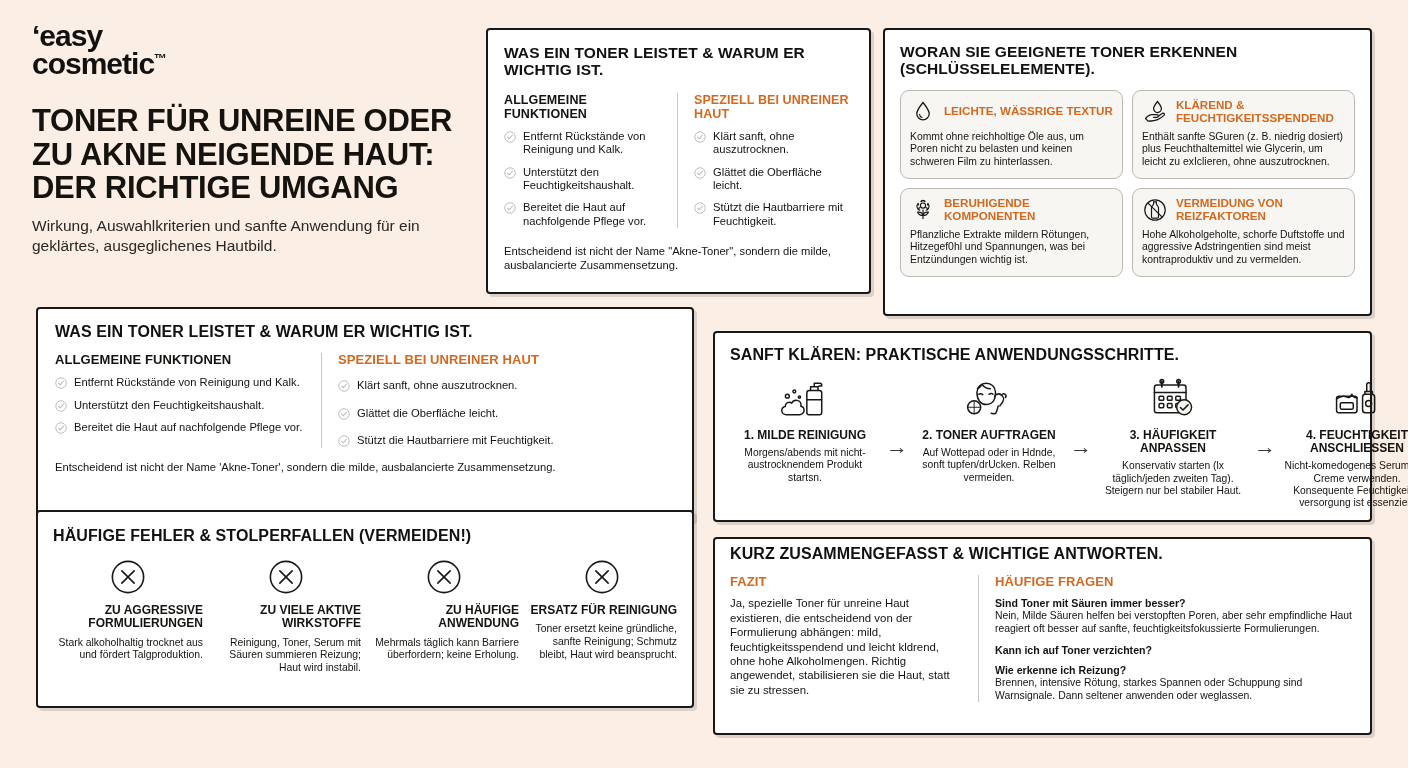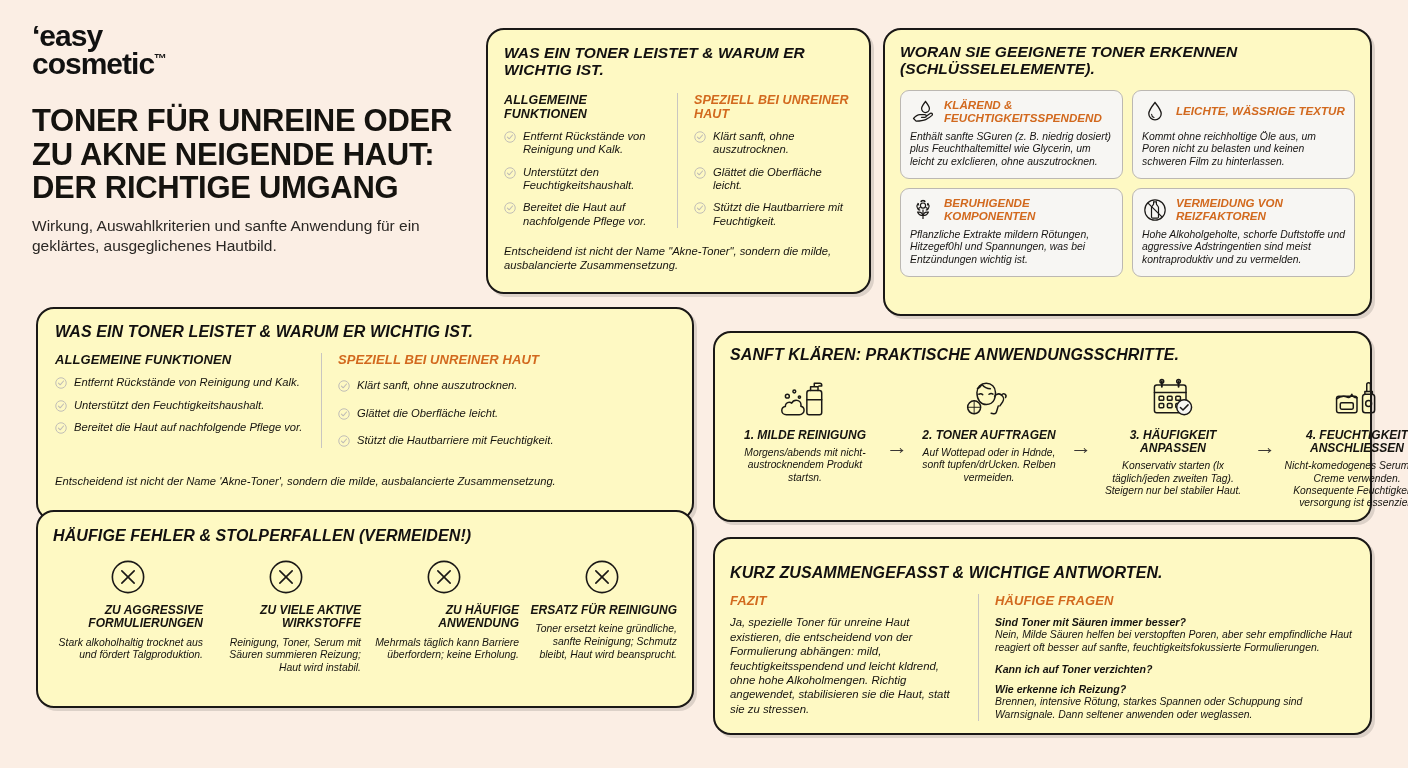--- a/index.html
+++ b/index.html
@@ -8,26 +8,25 @@
     background:#FBEEE4;
     font-family:"Liberation Sans", sans-serif;
     color:#15130F;
     overflow:hidden;
   }
   .page{position:relative;width:1232px;height:768px;box-sizing:border-box;}
 
   
   .card{
     position:absolute;
-    background:#fef9c3;
+    background:#ffffff;
     border:2px solid #1A1816;
-    border-radius:18px;
+    border-radius:4px;
     box-sizing:border-box;
     box-shadow:3px 3px 0 rgba(0,0,0,.12);
-    font-style:italic;
   }
   .card-title{
     font-weight:bold;
     font-size:15.5px;
     letter-spacing:.1px;
     line-height:1.12;
     text-transform:uppercase;
     color:#121010;
   }
   .accent{color:#D2691E;}
@@ -155,40 +154,40 @@
   </div>
 
   <div class="card" style="left:883px;top:28px;width:489px;height:288px;padding:13px 15px;">
     <div class="card-title">WORAN SIE GEEIGNETE TONER ERKENNEN (SCHLÜSSELELEMENTE).</div>
     <div class="minigrid" style="margin-top:12px;">
 
       <div class="mini">
         <div class="mini-head">
           <span class="mini-ico">
             <svg viewBox="0 0 26 26" width="26" height="26">
+                <path d="M13 3.5c3.6 4.5 6.2 7.9 6.2 11.2a6.2 6.2 0 0 1-12.4 0C6.8 11.4 9.4 8 13 3.5z" fill="none" stroke="#1A1816" stroke-width="1.3"></path>
+                <path d="M9.6 15.3a3.4 3.4 0 0 0 2.4 3.2" fill="none" stroke="#1A1816" stroke-width="1.1" stroke-linecap="round"></path>
+              </svg>
+          </span>
+          <span class="mini-title">LEICHTE, WÄSSRIGE TEXTUR</span>
+        </div>
+        <div class="mini-body">Kommt ohne reichholtige Öle aus, um Poren nicht zu belasten und keinen schweren Film zu hinterlassen.</div>
+      </div>
+
+      <div class="mini">
+        <div class="mini-head">
+          <span class="mini-ico">
+            <svg viewBox="0 0 26 26" width="26" height="26">
                 <path d="M15.5 2.5c2.3 2.9 3.9 5 3.9 7.1a3.9 3.9 0 0 1-7.8 0c0-2.1 1.6-4.2 3.9-7.1z" fill="none" stroke="#1A1816" stroke-width="1.25"></path>
                 <path d="M3.5 19.5c2.2-2.5 4-3.8 6.4-3.8h4.8c1 0 1.6.6 1.6 1.3s-.6 1.3-1.6 1.3h-3.2M3.5 19.5l2.6 2.6c3.6-.1 7.3-.5 9.6-1.5 2.3-1 4.2-2.3 6.3-4.2.7-.7.5-1.6-.2-2s-1.5-.2-2.1.3l-3.4 2.6" fill="none" stroke="#1A1816" stroke-width="1.25" stroke-linejoin="round" stroke-linecap="round"></path>
               </svg>
           </span>
           <span class="mini-title">KLÄREND &amp; FEUCHTIGKEITSSPENDEND</span>
         </div>
         <div class="mini-body">Enthält sanfte SGuren (z. B. niedrig dosiert) plus Feuchthaltemittel wie Glycerin, um leicht zu exIclieren, ohne auszutrocknen.</div>
-      </div>
-
-      <div class="mini">
-        <div class="mini-head">
-          <span class="mini-ico">
-            <svg viewBox="0 0 26 26" width="26" height="26">
-                <path d="M13 3.5c3.6 4.5 6.2 7.9 6.2 11.2a6.2 6.2 0 0 1-12.4 0C6.8 11.4 9.4 8 13 3.5z" fill="none" stroke="#1A1816" stroke-width="1.3"></path>
-                <path d="M9.6 15.3a3.4 3.4 0 0 0 2.4 3.2" fill="none" stroke="#1A1816" stroke-width="1.1" stroke-linecap="round"></path>
-              </svg>
-          </span>
-          <span class="mini-title">LEICHTE, WÄSSRIGE TEXTUR</span>
-        </div>
-        <div class="mini-body">Kommt ohne reichholtige Öle aus, um Poren nicht zu belasten und keinen schweren Film zu hinterlassen.</div>
       </div>
 
       <div class="mini">
         <div class="mini-head">
           <span class="mini-ico">
             <svg viewBox="0 0 26 26" width="26" height="26">
                 <g fill="none" stroke="#1A1816" stroke-width="1.2">
                   <circle cx="13" cy="8.6" r="2.6"></circle>
                   <path d="M13 3.6a1.7 1.7 0 0 1 1.7 1.7M13 3.6a1.7 1.7 0 0 0-1.7 1.7M17.8 6a1.7 1.7 0 0 1-.6 2.2M8.2 6a1.7 1.7 0 0 0 .6 2.2M17.5 11.9a1.7 1.7 0 0 0-1.8-1.3M8.5 11.9a1.7 1.7 0 0 1 1.8-1.3"></path>
                   <path d="M10.6 4.6a2.9 2.9 0 0 1 4.8 0M17.3 6.6a2.9 2.9 0 0 1 1.2 4.4M7.5 11a2.9 2.9 0 0 1 1.2-4.4M10.2 13.2a2.9 2.9 0 0 1-2.7-2.2M18.5 11a2.9 2.9 0 0 1-2.7 2.2"></path>
@@ -266,21 +265,21 @@
         </div>
         <div class="li" style="margin-top:14px;">
           <span class="chk"><svg viewBox="0 0 16 16" width="12" height="12">
                 <circle cx="8" cy="8" r="7" fill="none" stroke="#BFBCB6" stroke-width="1.3"></circle>
                 <path d="M4.6 8.2 6.9 10.4 11.4 5.3" fill="none" stroke="#BFBCB6" stroke-width="1.4" stroke-linecap="round" stroke-linejoin="round"></path>
               </svg></span>
           <span class="txt">Stützt die Hautbarriere mit Feuchtigkeit.</span>
         </div>
       </div>
     </div>
-    <div class="note" style="margin-top:26px;">Entscheidend ist nicht der Name 'Akne-Toner', sondern die milde, ausbalancierte Zusammensetzung.</div>
+    <div class="note" style="margin-top:12px;">Entscheidend ist nicht der Name 'Akne-Toner', sondern die milde, ausbalancierte Zusammensetzung.</div>
   </div>
 
   <div class="card" style="left:713px;top:331px;width:659px;height:191px;padding:13px 15px;">
     <div class="card-title" style="font-size:16px;">SANFT KLÄREN: PRAKTISCHE ANWENDUNGSSCHRITTE.</div>
     <div class="steps" style="margin-top:8px;">
 
       <div class="step">
         <div class="step-ico">
           <svg viewBox="0 0 56 48" width="52" height="46">
               <g fill="none" stroke="#1A1816" stroke-width="1.6" stroke-linejoin="round" stroke-linecap="round">
@@ -411,21 +410,21 @@
               <path d="M12.5 12.5 25.5 25.5M25.5 12.5 12.5 25.5" stroke="#1A1816" stroke-width="1.7" stroke-linecap="round"></path>
             </svg>
         </div>
         <div class="mis-t">ERSATZ FÜR REINIGUNG</div>
         <div class="mis-d">Toner ersetzt keine gründliche, sanfte Reinigung; Schmutz bleibt, Haut wird beansprucht.</div>
       </div>
 
     </div>
   </div>
 
-  <div class="card" style="left:713px;top:537px;width:659px;height:198px;padding:25px 15px;">
+  <div class="card" style="left:713px;top:537px;width:659px;height:198px;padding:6px 15px;">
     <div class="card-title" style="font-size:16px;">KURZ ZUSAMMENGEFASST &amp; WICHTIGE ANTWORTEN.</div>
     <div class="cols" style="margin-top:12px;gap:8px;">
       <div class="col" style="flex:0 0 225px;padding-right:15px;">
         <div class="col-h accent" style="font-size:13px;">FAZIT</div>
         <div class="fazit-p">Ja, spezielle Toner für unreine Haut existieren, die entscheidend von der Formulierung abhängen: mild, feuchtigkeitsspendend und leicht kldrend, ohne hohe Alkoholmengen. Richtig angewendet, stabilisieren sie die Haut, statt sie zu stressen.</div>
       </div>
       <div class="col sep">
         <div class="col-h accent" style="font-size:13px;">HÄUFIGE FRAGEN</div>
 
         <div>

